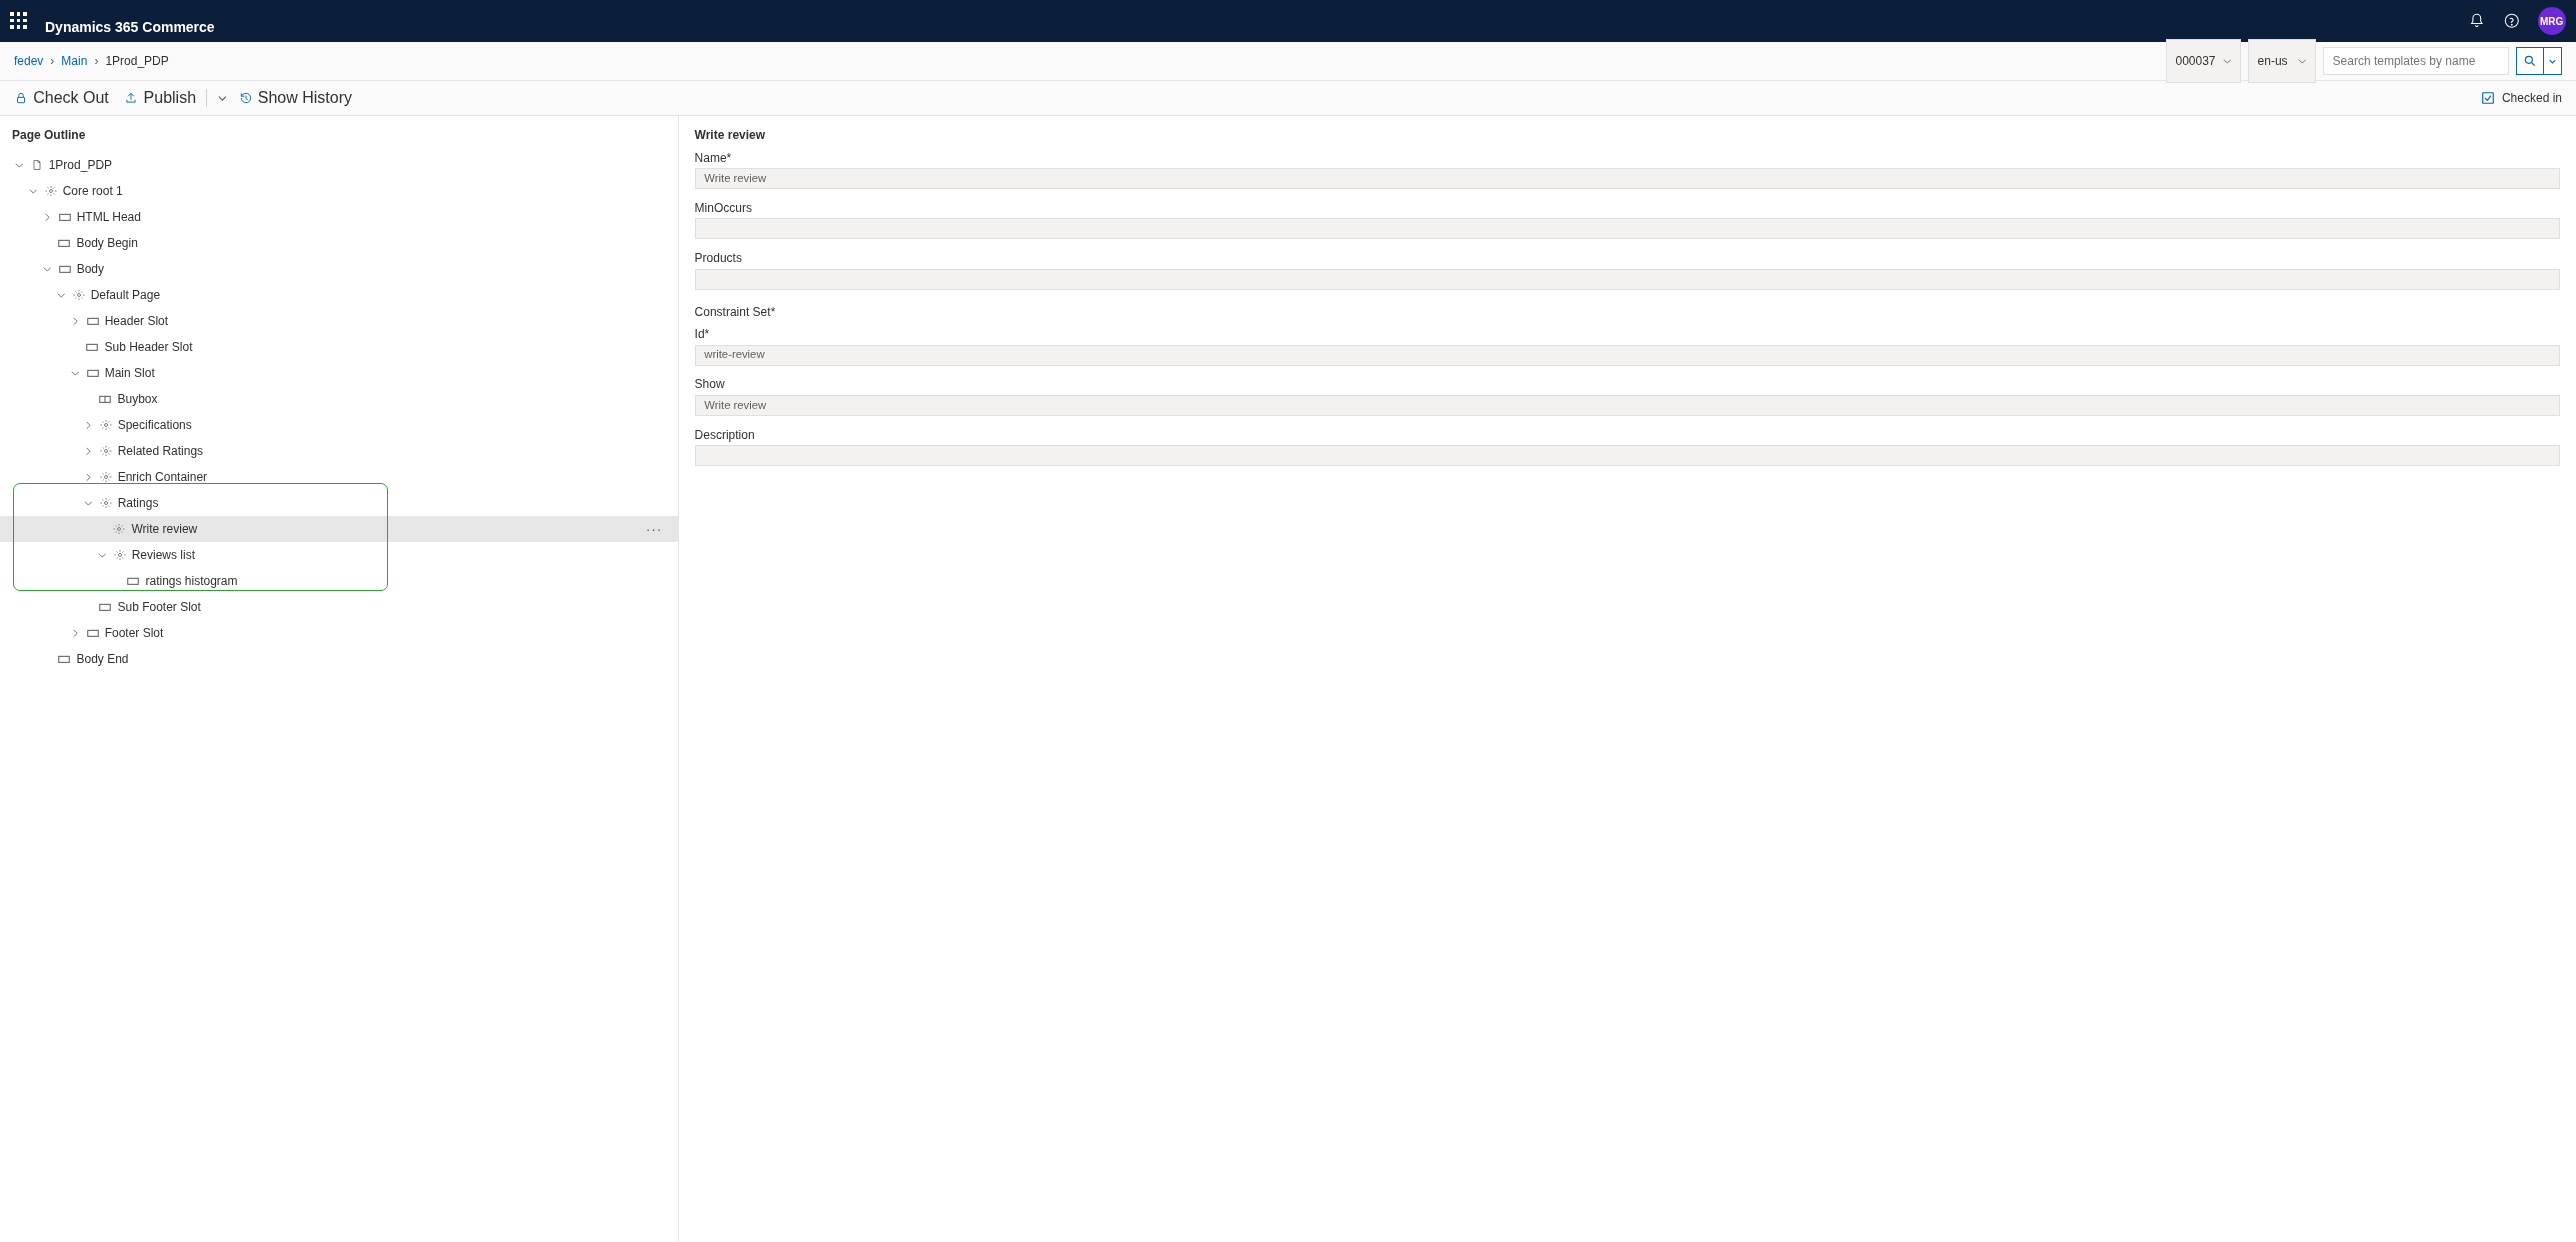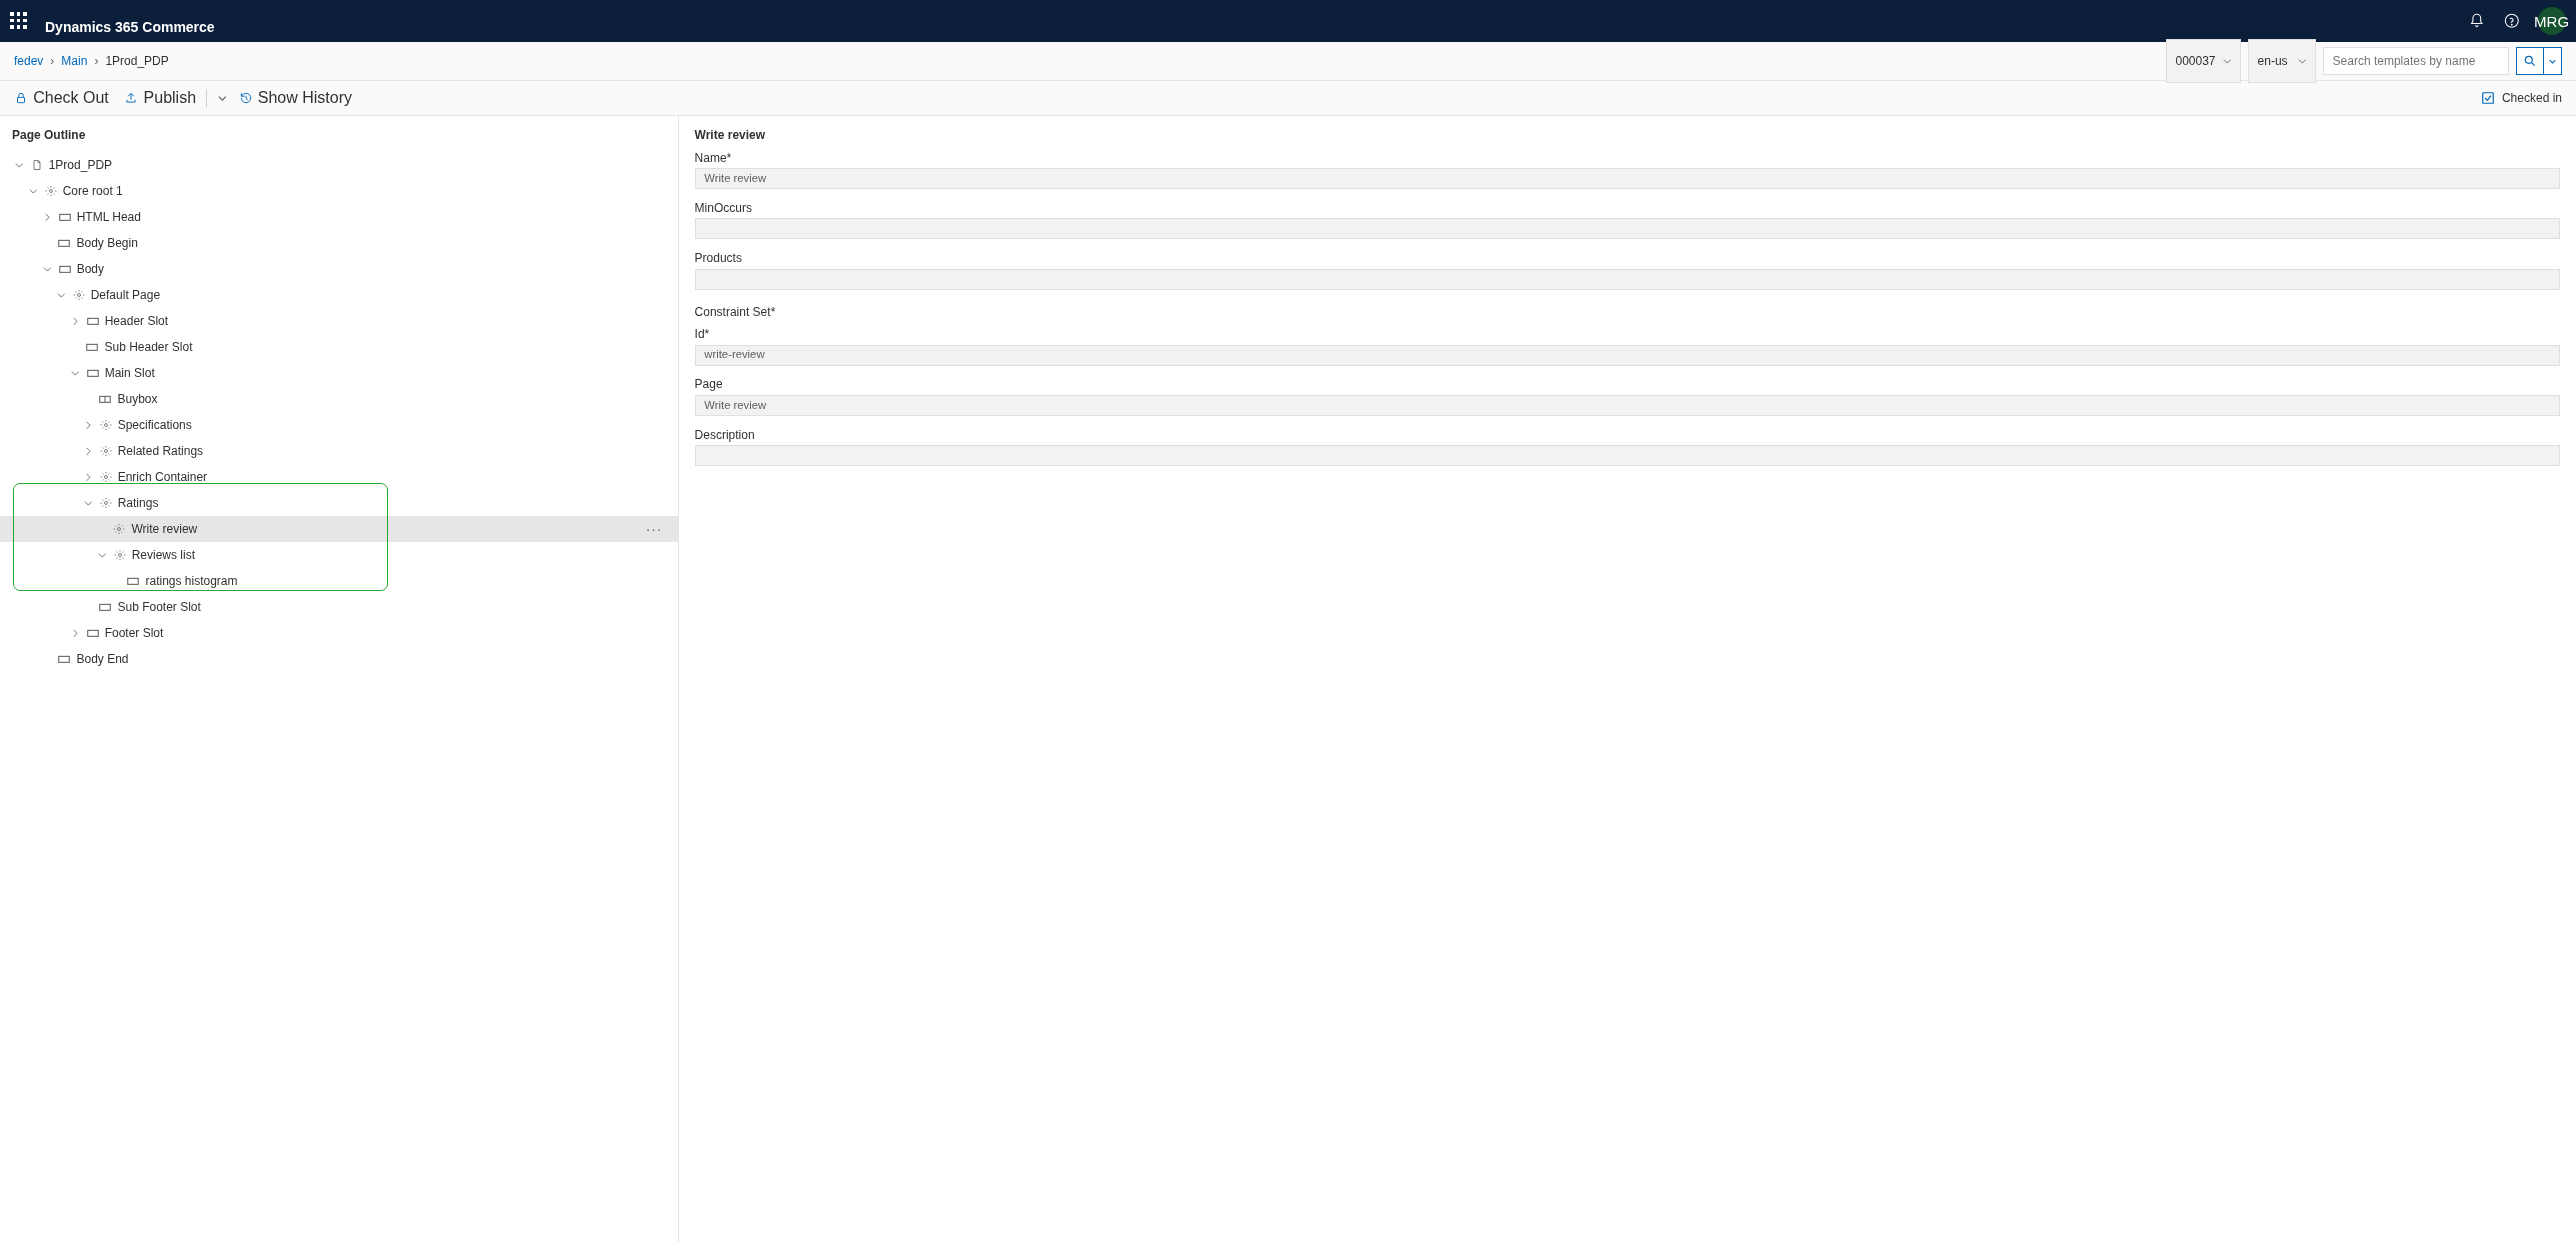--- a/index.html
+++ b/index.html
@@ -5,21 +5,21 @@
     * { margin: 0; padding: 0; box-sizing: border-box; font-family: "Segoe UI", -apple-system, sans-serif; }
     body { font-size: 12px; color: #323130; background: #fff; overflow: hidden; }
 
     
     .navbar { height: 42px; background: #0b1f3a; display: flex; align-items: center; padding: 0 10.4px; color: #fff; }
     .waffle { width: 17.3px; height: 17.3px; display: grid; grid-template-columns: repeat(3,1fr); grid-template-rows: repeat(3,1fr); gap: 1.7px; cursor: pointer; margin-right: 17.3px; }
     .waffle span { background: #fff; width: 3.5px; height: 3.5px; }
     .app-title { font-size: 14px; font-weight: 600; margin-top: 12px; }
     .navbar-right { margin-left: auto; display: flex; align-items: center; gap: 17.3px; }
     .nav-icon { width: 17.3px; height: 17.3px; color: #fff; cursor: pointer; display: flex; align-items: center; justify-content: center; }
-    .avatar { width: 28px; height: 28px; border-radius: 50%; background: #14532d; color: #fff; display: flex; align-items: center; justify-content: center; font-size: 15px; font-weight: 400; }
+    .avatar { width: 28px; height: 28px; border-radius: 50%; background: #6d28d9; color: #fff; display: flex; align-items: center; justify-content: center; font-size: 10px; font-weight: 700; }
 
     
     .filter-row { height: 39px; background: #fafafa; border-bottom: 0.9px solid #e5e5e5; display: flex; align-items: center; padding: 0 14px; }
     .breadcrumb { display: flex; align-items: center; gap: 7px; font-size: 12px; }
     .breadcrumb a { color: #0067b8; text-decoration: none; }
     .breadcrumb .sep { color: #605e5c; }
     .breadcrumb .current { color: #323130; }
     .filter-right { margin-left: auto; display: flex; align-items: center; gap: 7px; }
     .dropdown { height: 44px; background: #f3f2f1; border: 0.9px solid #e1dfdd; padding: 0 8.7px; display: flex; align-items: center; gap: 7px; cursor: pointer; font-size: 12px; color: #323130; min-width: 68px; justify-content: space-between; }
     .search-box { height: 28px; width: 186px; border: 0.9px solid #e1dfdd; background: #fff; padding: 0 8.7px; font-size: 12px; }
@@ -452,20 +452,20 @@
     <textarea class="form-input" style=""></textarea>
 
     <label class="form-label">Products</label>
     <textarea class="form-input" style=""></textarea>
 
     <div class="section-header">Constraint Set*</div>
 
     <label class="form-label">Id*</label>
     <textarea class="form-input" style="">write-review</textarea>
 
-    <label class="form-label">Page</label>
+    <label class="form-label">Show</label>
     <textarea class="form-input" style="">Write review</textarea>
 
     <label class="form-label">Description</label>
     <textarea class="form-input" style=""></textarea>
   </div>
 </div>
 
 
 </body></html>

